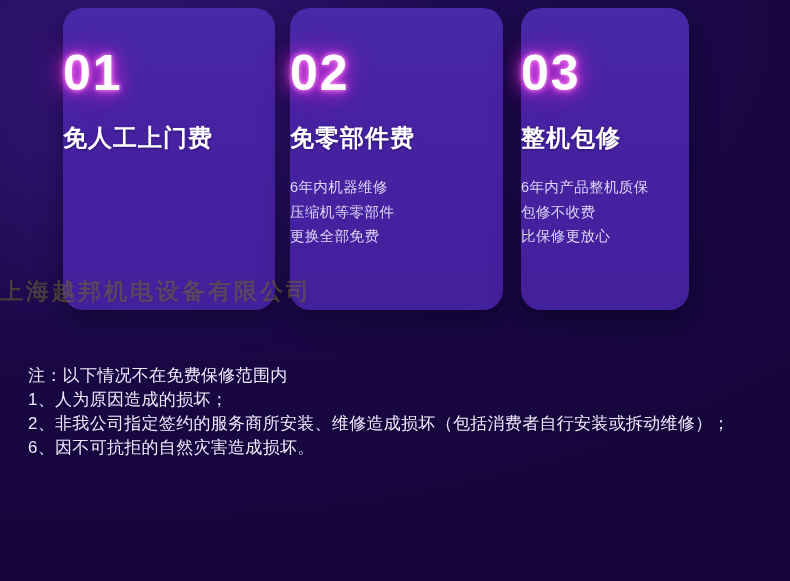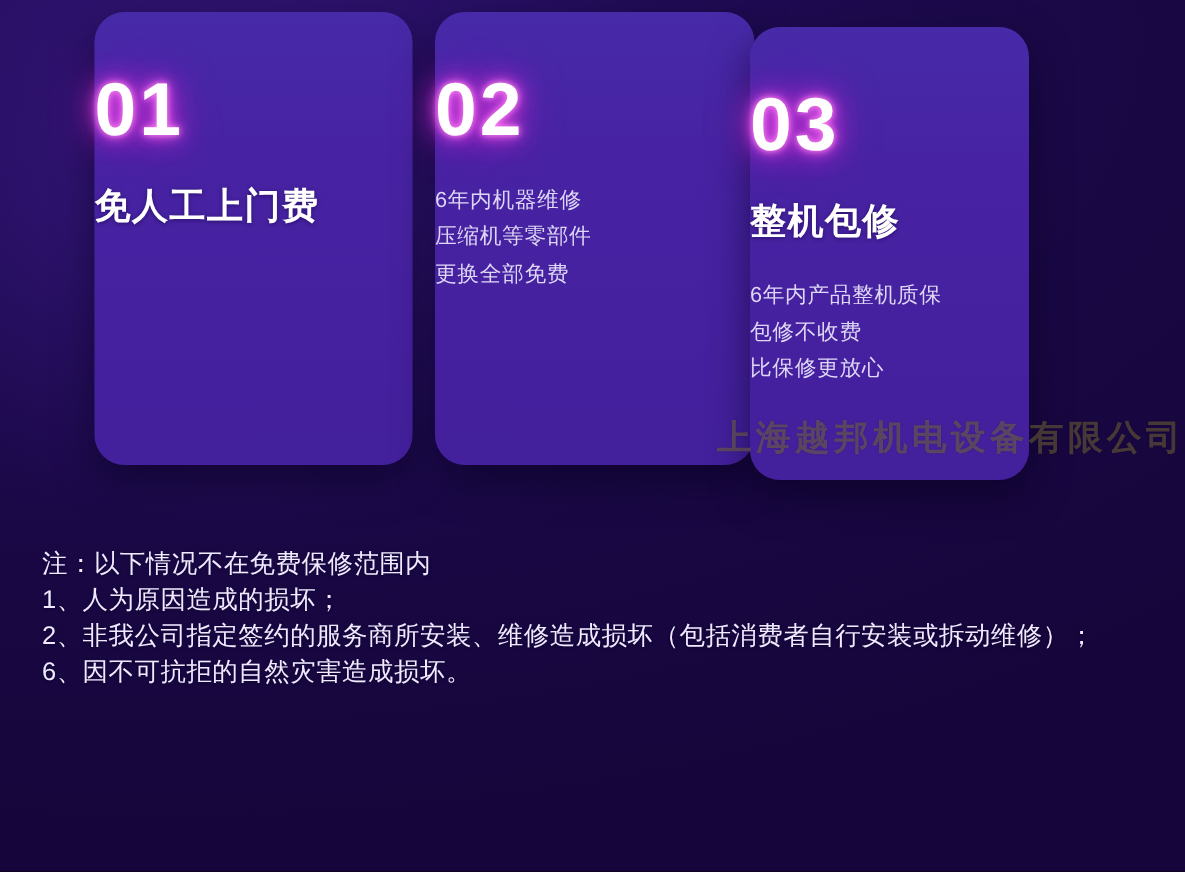--- a/index.html
+++ b/index.html
@@ -38,21 +38,21 @@
     position: absolute;
     top: 8px;
     height: 302px;
     border-radius: 20px;
     background: linear-gradient(180deg, #472aa8 0%, #4723a3 30%, #45209f 72%, #43209c 100%);
     box-shadow: 0 10px 26px rgba(8, 2, 30, 0.55);
     box-sizing: border-box;
   }
   .card-1 { left: 63px;  width: 212px; }
   .card-2 { left: 290px; width: 213px; }
-  .card-3 { left: 500px; width: 186px; margin-top: 10px; }
+  .card-3 { left: 521px; width: 168px; }
 
   .card-num {
     margin-top: 40px;
     font-size: 50px;
     font-weight: 700;
     letter-spacing: 2px;
     color: #ffffff;
     line-height: 1;
     text-shadow:
       0 0 4px #ff8bf2,
@@ -77,21 +77,21 @@
     line-height: 1.68;
     letter-spacing: 0.4px;
   }
   .card-desc .line { display: block; white-space: nowrap; }
 
   
   .watermark {
     position: absolute;
     left: 0; right: 0;
     top: 276px;
-    text-align: right;
+    text-align: left;
     font-size: 23px;
     font-weight: 700;
     letter-spacing: 3px;
     color: rgba(150, 136, 66, 0.40);
     text-shadow: 0 0 1px rgba(0,0,0,0.25);
     pointer-events: none;
     user-select: none;
   }
 
   
@@ -115,20 +115,21 @@
 
   <div class="cards">
 
     <div class="card card-1">
       <div class="card-num">01</div>
       <div class="card-title">免人工上门费</div>
     </div>
 
     <div class="card card-2">
       <div class="card-num">02</div>
+      <div class="card-title">免零部件费</div>
       <div class="card-desc">
         <span class="line">6年内机器维修</span>
         <span class="line">压缩机等零部件</span>
         <span class="line">更换全部免费</span>
       </div>
     </div>
 
     <div class="card card-3">
       <div class="card-num">03</div>
       <div class="card-title">整机包修</div>

